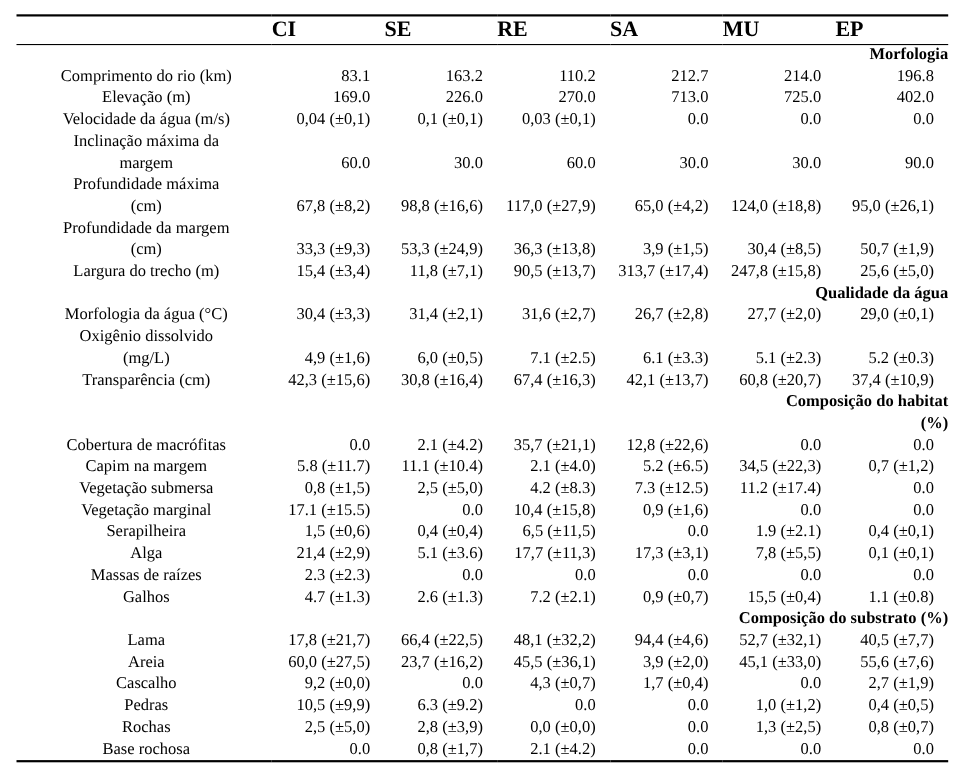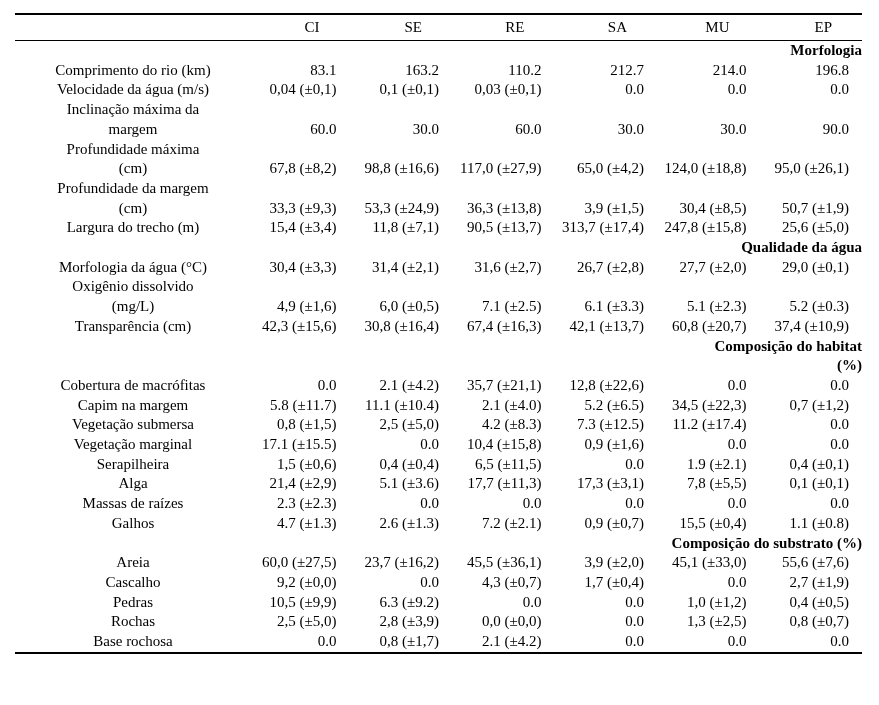--- a/index.html
+++ b/index.html
@@ -23,25 +23,25 @@
   }
   table.stats-table {
     width: 100%;
     border-collapse: collapse;
     table-layout: fixed;
     border-top: 2px solid #000;
     border-bottom: 2px solid #000;
   }
   col.label-col { width: 232px; }
   th.col-header, th.corner-cell {
-    font-weight: normal;
-    font-size: 15px;
+    font-weight: bold;
+    font-size: 20px;
     height: 24px;
     vertical-align: middle;
-    text-align: right;
+    text-align: left;
     padding: 0 30px 1px 0;
     border-bottom: 1.5px solid #000;
   }
   td {
     font-size: 15px;
     line-height: 19.7px;
     vertical-align: bottom;
     padding: 0;
   }
   td.row-label {
@@ -94,20 +94,29 @@
         <tr class="data-row">
           <td class="row-label">Comprimento do rio (km)</td>
           <td class="cell-value">83.1</td>
           <td class="cell-value">163.2</td>
           <td class="cell-value">110.2</td>
           <td class="cell-value">212.7</td>
           <td class="cell-value">214.0</td>
           <td class="cell-value">196.8</td>
         </tr>
         <tr class="data-row">
+          <td class="row-label">Elevação (m)</td>
+          <td class="cell-value">169.0</td>
+          <td class="cell-value">226.0</td>
+          <td class="cell-value">270.0</td>
+          <td class="cell-value">713.0</td>
+          <td class="cell-value">725.0</td>
+          <td class="cell-value">402.0</td>
+        </tr>
+        <tr class="data-row">
           <td class="row-label">Velocidade da água (m/s)</td>
           <td class="cell-value">0,04 (±0,1)</td>
           <td class="cell-value">0,1 (±0,1)</td>
           <td class="cell-value">0,03 (±0,1)</td>
           <td class="cell-value">0.0</td>
           <td class="cell-value">0.0</td>
           <td class="cell-value">0.0</td>
         </tr>
         <tr class="data-row">
           <td class="row-label">Inclinação máxima da
@@ -252,20 +261,29 @@
           <td class="cell-value">2.6 (±1.3)</td>
           <td class="cell-value">7.2 (±2.1)</td>
           <td class="cell-value">0,9 (±0,7)</td>
           <td class="cell-value">15,5 (±0,4)</td>
           <td class="cell-value">1.1 (±0.8)</td>
         </tr>
         <tr class="section-row">
           <td colspan="7">Composição do substrato (%)</td>
         </tr>
         <tr class="data-row">
+          <td class="row-label">Lama</td>
+          <td class="cell-value">17,8 (±21,7)</td>
+          <td class="cell-value">66,4 (±22,5)</td>
+          <td class="cell-value">48,1 (±32,2)</td>
+          <td class="cell-value">94,4 (±4,6)</td>
+          <td class="cell-value">52,7 (±32,1)</td>
+          <td class="cell-value">40,5 (±7,7)</td>
+        </tr>
+        <tr class="data-row">
           <td class="row-label">Areia</td>
           <td class="cell-value">60,0 (±27,5)</td>
           <td class="cell-value">23,7 (±16,2)</td>
           <td class="cell-value">45,5 (±36,1)</td>
           <td class="cell-value">3,9 (±2,0)</td>
           <td class="cell-value">45,1 (±33,0)</td>
           <td class="cell-value">55,6 (±7,6)</td>
         </tr>
         <tr class="data-row">
           <td class="row-label">Cascalho</td>

